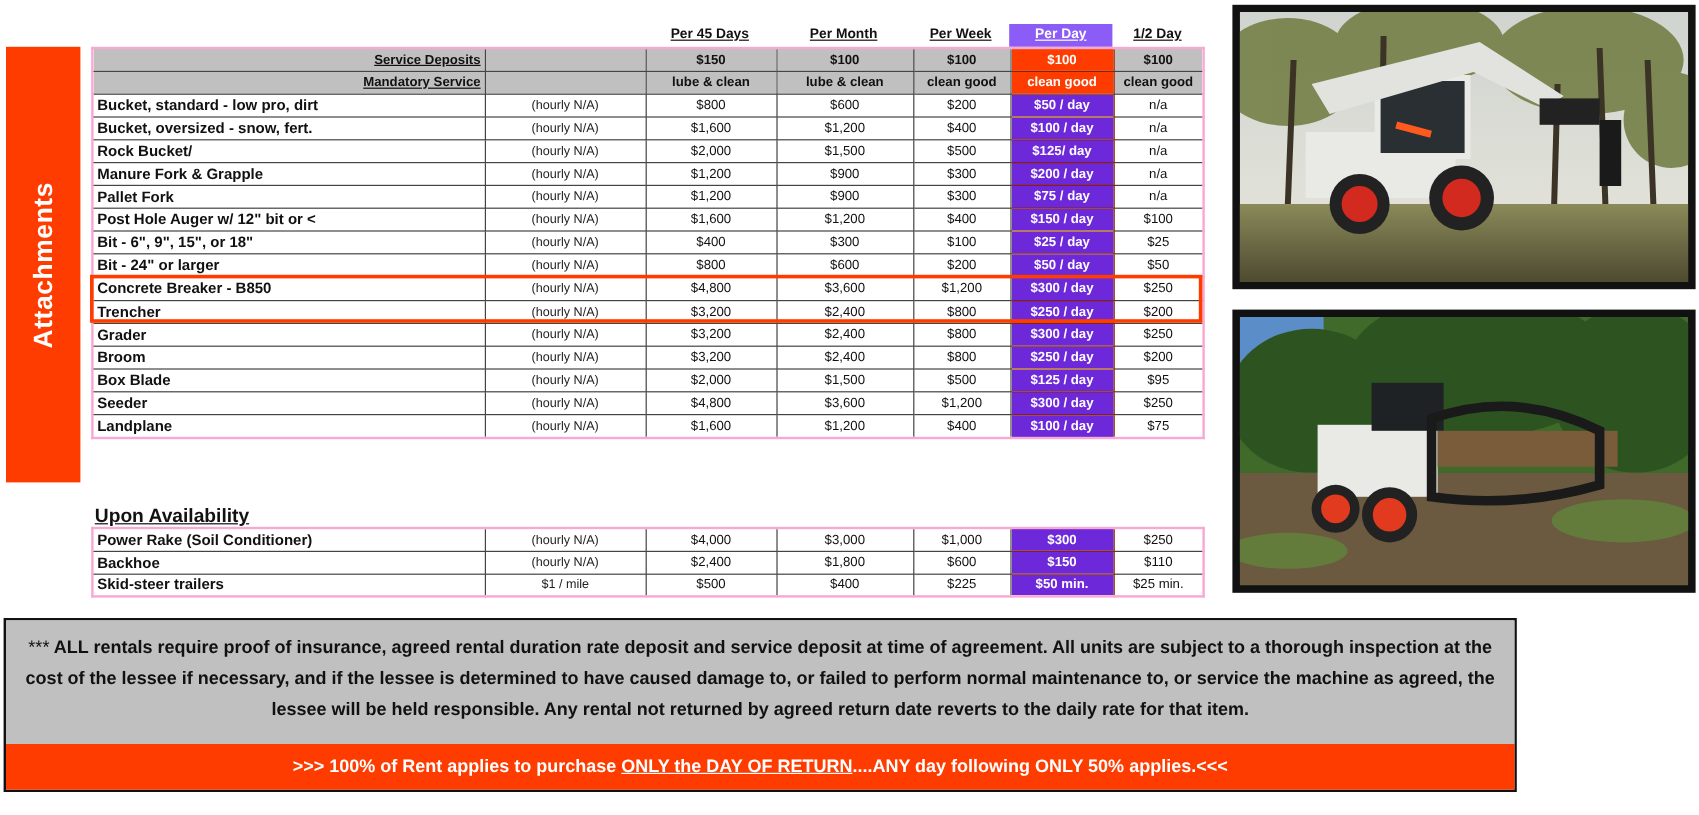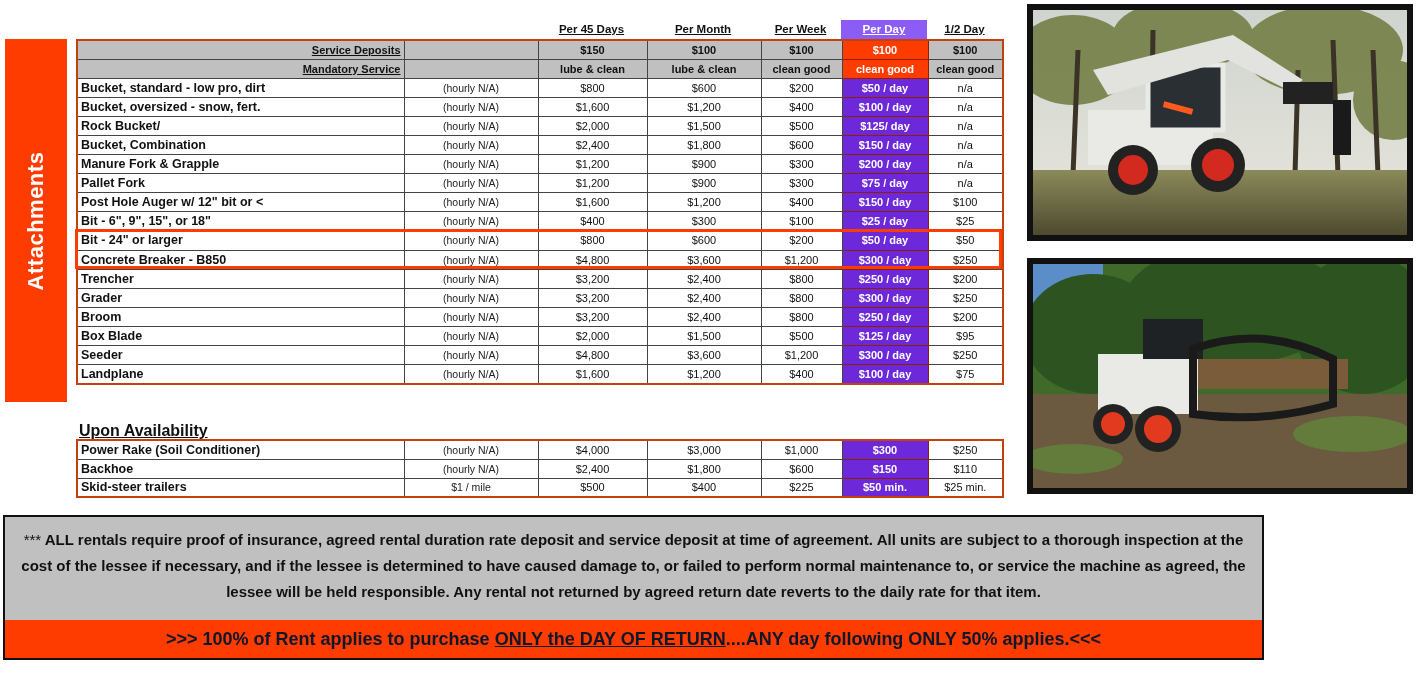--- a/index.html
+++ b/index.html
@@ -27,42 +27,42 @@
     border: 1px solid #444; height: 19.1px; font-size: 11px; text-align: center; padding: 0 3px;
     white-space: nowrap; overflow: hidden;
   }
   table.rates td.item { text-align: left; font-weight: bold; font-size: 12.5px; }
   table.rates td.hourly { font-size: 10.5px; color: #222; }
   table.rates td.day { background: #6d28d9; color: #fff; font-weight: bold; border-color: #8a2200; }
   table.rates tr.grey td { background: #c0c0c0; font-weight: bold; }
   table.rates tr.grey td.day { background: #ff3c00; }
   table.rates tr.grey td.label { text-align: right; text-decoration: underline; font-size: 11px; }
   table.rates tr.section td.item { text-decoration: underline; }
-  .outer { border: 2px solid #c2410c; }
+  .outer { border: 2px solid #f9a8d4; }
   .highlight-box {
     position: absolute; left: 75px; top: 229px; width: 927px; height: 40px;
     border: 3px solid #ff3c00; pointer-events: none;
   }
   .section-title {
     position: absolute; left: 79px; top: 422px; font-size: 16px; font-weight: bold; text-decoration: underline;
   }
   .photo {
     position: absolute; background: #111; padding: 6px;
   }
   .photo .scene { width: 100%; height: 100%; position: relative; overflow: hidden; }
   .footer {
     position: absolute; left: 3px; top: 515px; width: 1261px; height: 145px; border: 2px solid #111;
   }
   .footer .notice {
     background: #c0c0c0; height: 103px; font-weight: bold; font-size: 15px; text-align: center;
     line-height: 26px; padding: 10px 4px 0 4px; color: #111;
   }
   .footer .notice .pre { font-weight: normal; }
   .footer .bar {
-    background: #ff3c00; height: 38px; color: #0f172a; font-weight: bold; font-size: 18px;
+    background: #ff3c00; height: 38px; color: #ffffff; font-weight: bold; font-size: 15px;
     text-align: center; line-height: 38px;
   }
   .footer .bar u { text-decoration: underline; }
 </style>
 </head>
 <body>
 
 <div class="side-banner">
   <span>Attachments</span>
 </div>
@@ -122,29 +122,20 @@
         <td class="day">$100 / day</td>
         <td>n/a</td>
       </tr>
       <tr>
         <td class="item">Rock Bucket/</td>
         <td class="hourly">(hourly N/A)</td>
         <td>$2,000</td>
         <td>$1,500</td>
         <td>$500</td>
         <td class="day">$125/ day</td>
-        <td>n/a</td>
-      </tr>
-      <tr>
-        <td class="item">Bucket, Combination</td>
-        <td class="hourly">(hourly N/A)</td>
-        <td>$2,400</td>
-        <td>$1,800</td>
-        <td>$600</td>
-        <td class="day">$150 / day</td>
         <td>n/a</td>
       </tr>
       <tr>
         <td class="item">Manure Fork &amp; Grapple</td>
         <td class="hourly">(hourly N/A)</td>
         <td>$1,200</td>
         <td>$900</td>
         <td>$300</td>
         <td class="day">$200 / day</td>
         <td>n/a</td>

